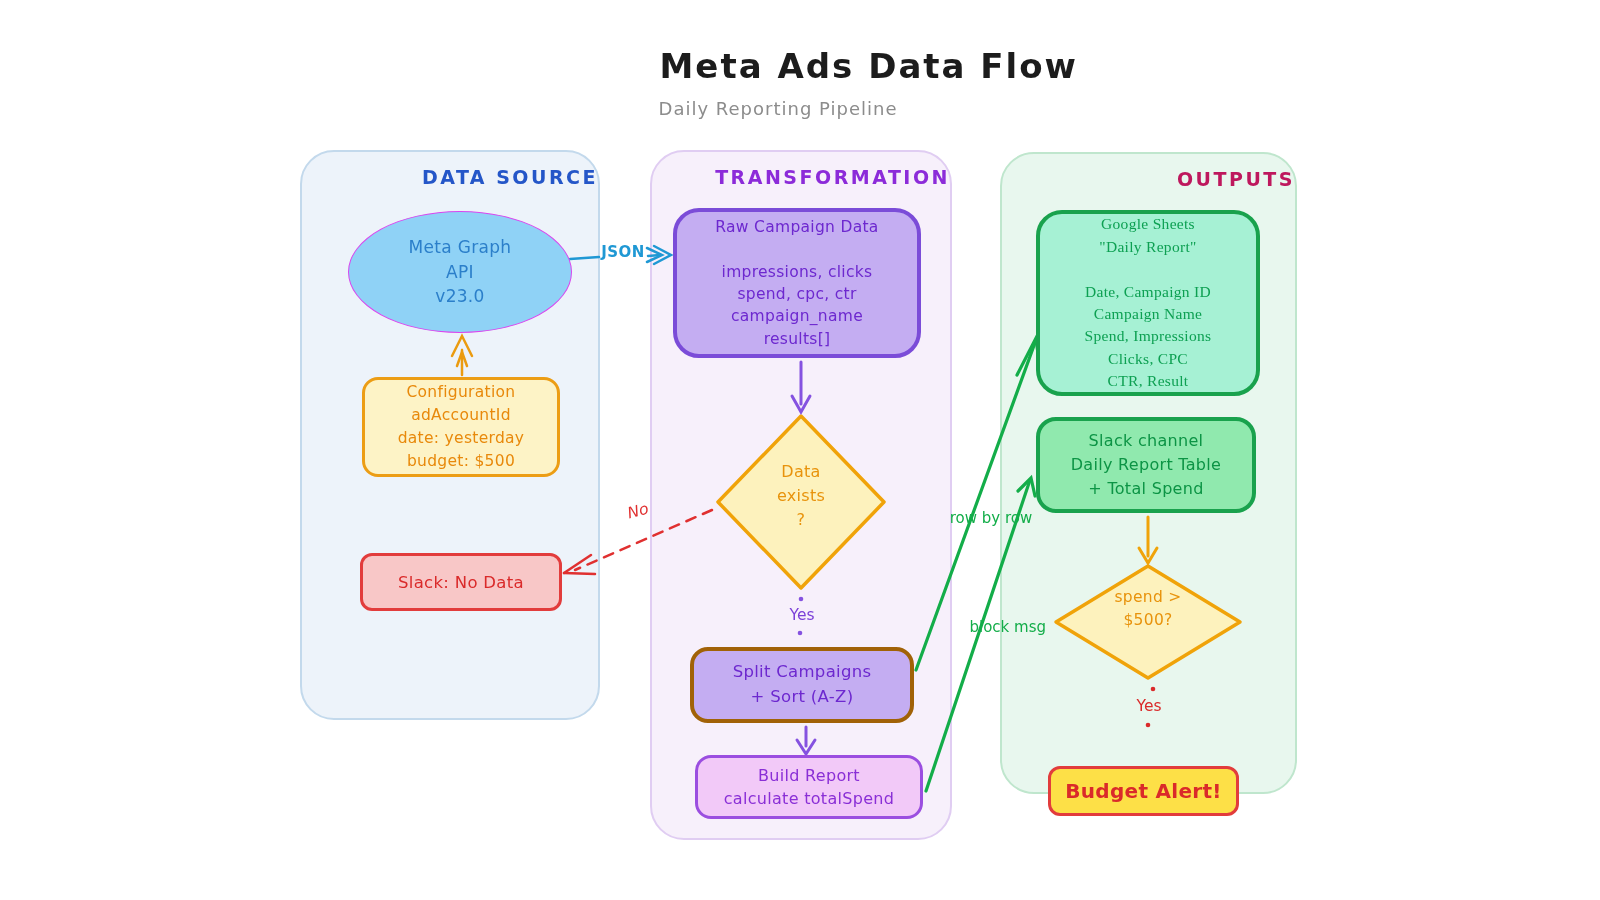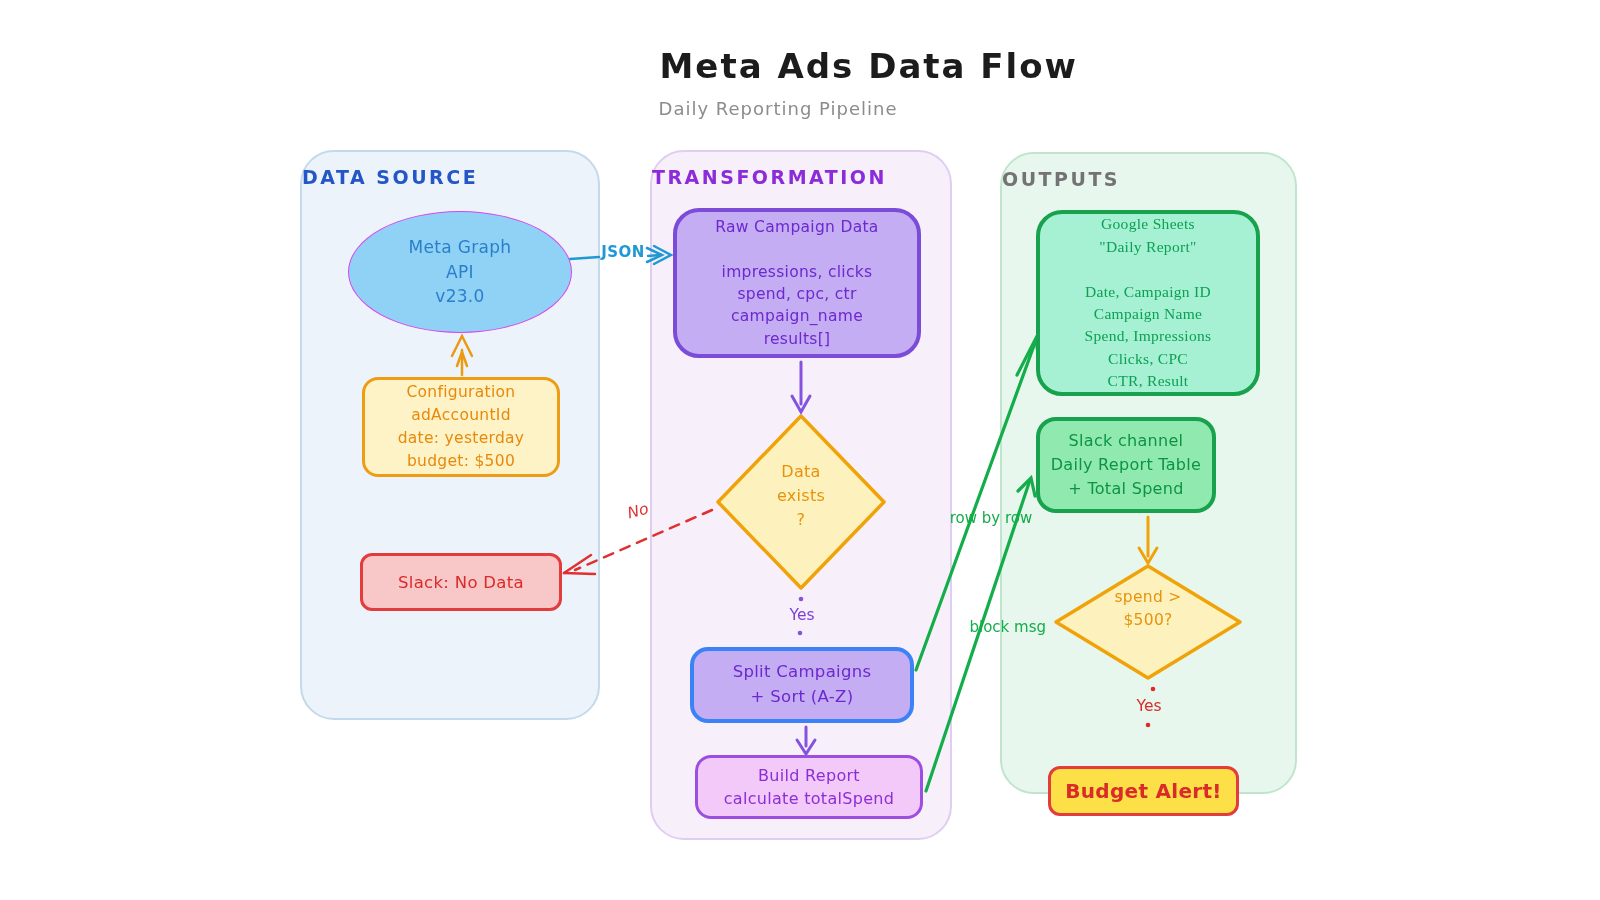--- a/index.html
+++ b/index.html
@@ -9,47 +9,47 @@
   .title{position:absolute;left:478px;top:46px;width:600px;text-align:right;
          font-size:34px;font-weight:700;color:#1c1c1c;letter-spacing:2px;}
   .subtitle{position:absolute;left:478px;top:98px;width:600px;text-align:center;
          font-size:18px;color:#8c8c8c;letter-spacing:1px;}
 
   .panel{position:absolute;border-radius:34px;z-index:1;}
   .panel-ds{left:300px;top:150px;width:296px;height:566px;background:#edf3fa;border:2px solid #c3d9ec;}
   .panel-tr{left:650px;top:150px;width:298px;height:686px;background:#f7f0fb;border:2px solid #e0cdf2;}
   .panel-out{left:1000px;top:152px;width:293px;height:638px;background:#e8f7ee;border:2px solid #bfe6cd;}
 
-  .panel-header{position:absolute;width:100%;top:14px;text-align:left;
+  .panel-header{position:absolute;width:100%;top:14px;text-align:right;
          font-size:19px;font-weight:700;letter-spacing:2.5px;}
   .ph-ds{color:#2456c8;}
   .ph-tr{color:#8c2bd9;}
-  .ph-out{color:#737373;}
+  .ph-out{color:#be185d;}
 
   svg.overlay{position:absolute;left:0;top:0;z-index:2;pointer-events:none;}
 
   .node{position:absolute;z-index:3;display:flex;align-items:center;justify-content:center;
         text-align:center;box-sizing:border-box;}
   .node-text{white-space:pre-line;letter-spacing:0.3px;}
 
   .api-ellipse{left:348px;top:211px;width:224px;height:122px;background:#8fd2f6;
         border:1px solid #d946ef;border-radius:50%;color:#2b7fca;font-size:17px;line-height:1.45;}
   .config-box{left:362px;top:377px;width:198px;height:100px;background:#fdf3c6;
         border:3px solid #ec9d14;border-radius:16px;color:#e8890b;font-size:15.5px;line-height:1.5;justify-content:center;}
   .slack-nodata{left:360px;top:553px;width:202px;height:58px;background:#f8c7c7;
         border:3px solid #e23c3c;border-radius:12px;color:#da2a2a;font-size:16.5px;}
   .raw-box{left:673px;top:208px;width:248px;height:150px;background:#c4adf2;
         border:4px solid #7b4cd8;border-radius:26px;color:#6d28cf;font-size:15.5px;line-height:1.45;}
   .split-box{left:690px;top:647px;width:224px;height:76px;background:#c4adf2;
-        border:4px solid #3b82f6;border-radius:18px;color:#6d28cf;font-size:16.5px;line-height:1.5;}
+        border:4px solid #a16207;border-radius:18px;color:#6d28cf;font-size:16.5px;line-height:1.5;}
   .build-box{left:695px;top:755px;width:228px;height:64px;background:#f2c9f8;
         border:3.5px solid #9b4ee0;border-radius:16px;color:#8a2fd6;font-size:16px;line-height:1.45;}
   .gsheets-box{left:1036px;top:210px;width:224px;height:186px;background:#a6f1d4;
         border:4px solid #19a24d;border-radius:26px;color:#0da052;font-size:15.5px;line-height:1.45;font-family:Liberation Serif, serif;}
-  .slackchan-box{left:1036px;top:417px;width:180px;height:96px;background:#90e9ae;
+  .slackchan-box{left:1036px;top:417px;width:220px;height:96px;background:#90e9ae;
         border:4px solid #19a24d;border-radius:20px;color:#0c9445;font-size:16px;line-height:1.5;align-items:center;}
   .budget-box{left:1048px;top:766px;width:191px;height:50px;background:#fde047;
         border:3.5px solid #e23c3c;border-radius:12px;color:#da2a2a;font-size:20px;font-weight:600;}
 
   .d1-text{left:741px;top:460px;width:120px;color:#e8930c;font-size:16px;line-height:1.5;z-index:3;}
   .d2-text{left:1088px;top:586px;width:120px;color:#e8930c;font-size:15.5px;line-height:1.5;z-index:3;}
 
   .edge-label{position:absolute;z-index:4;text-align:center;}
   .lbl-json{left:598px;top:243px;width:50px;color:#1f98d4;font-size:15px;font-weight:700;letter-spacing:0.5px;}
   .lbl-no{left:618px;top:502px;width:40px;color:#e03030;font-size:15.5px;font-style:italic;transform:rotate(-14deg);}

